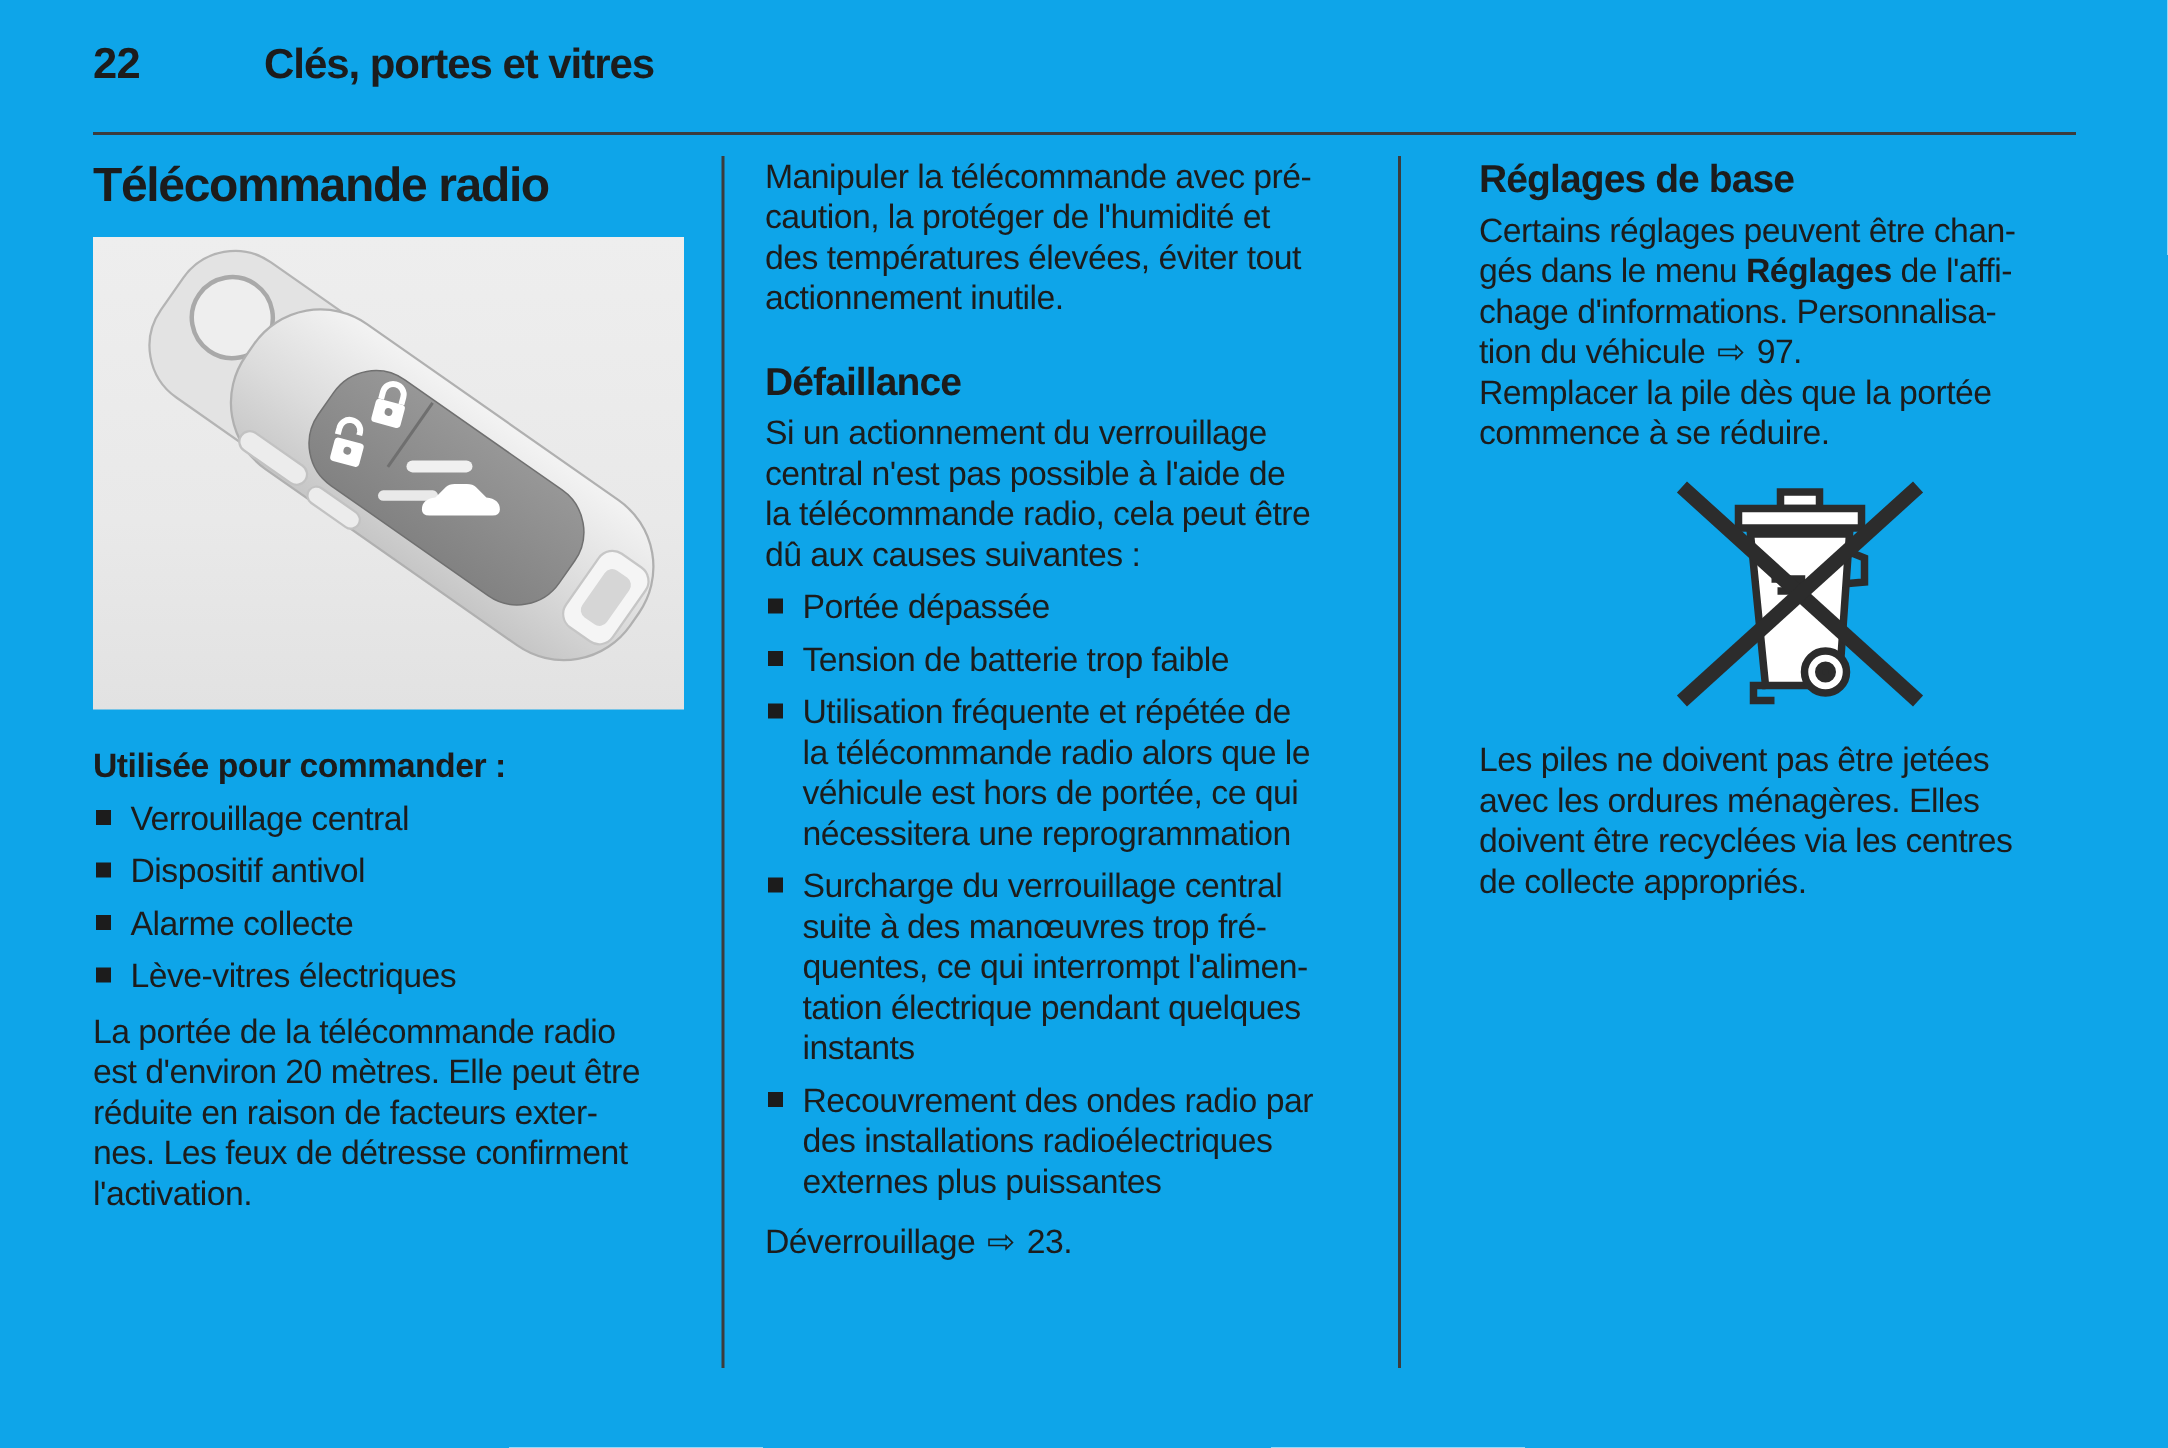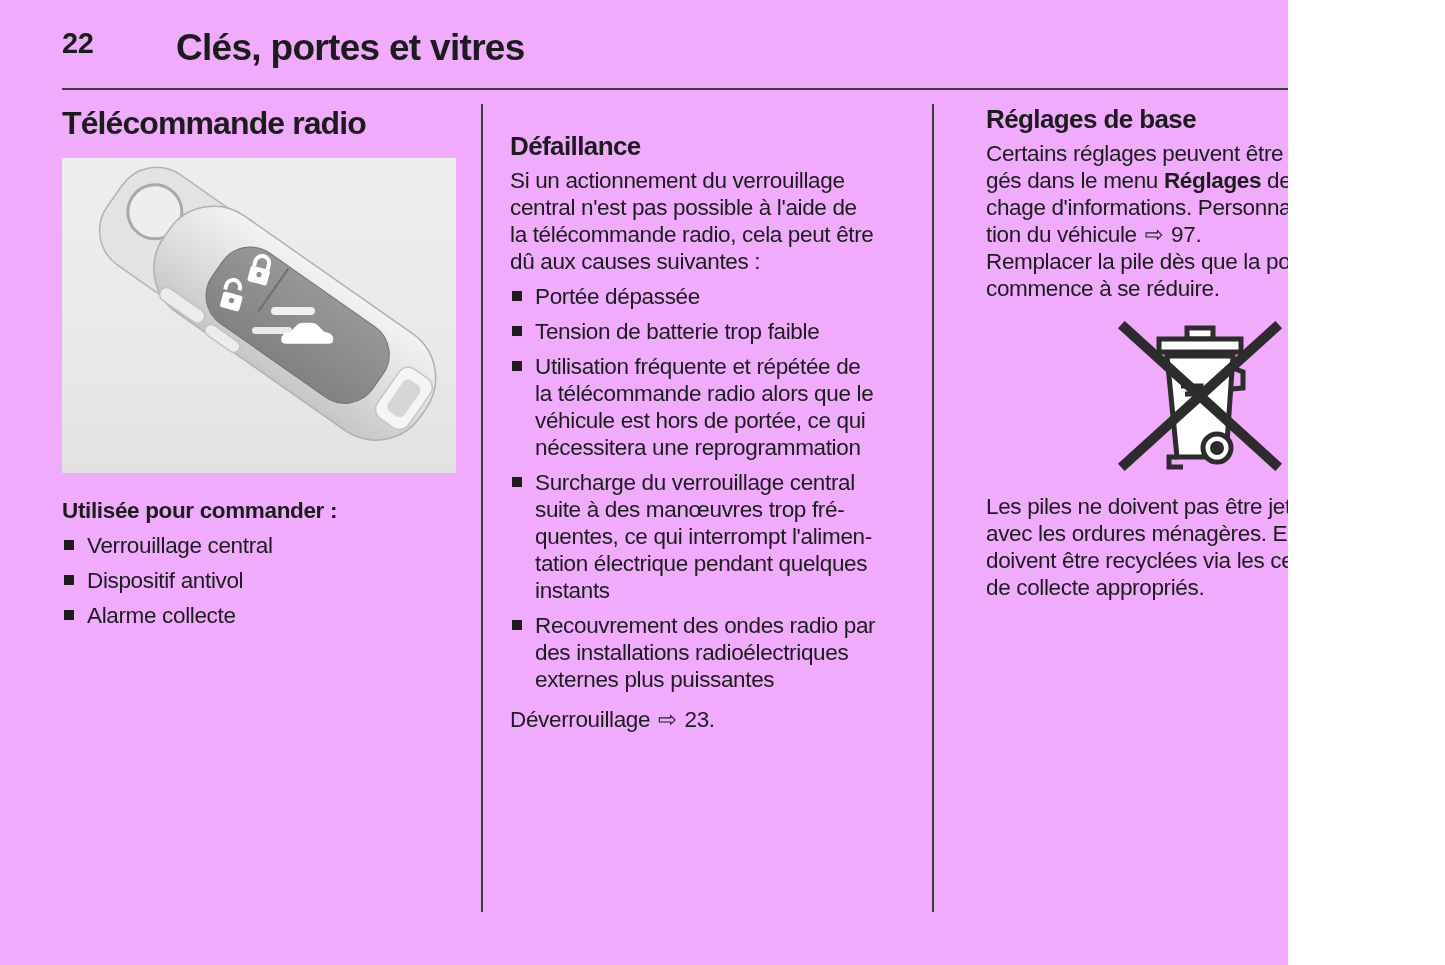--- a/index.html
+++ b/index.html
@@ -1,26 +1,26 @@
 <!DOCTYPE html>
 <html lang="fr"><head>
 <meta charset="utf-8">
 <style>
   html,body{margin:0;padding:0;background:#ffffff;}
   .page{
     position:relative;
-    width:1288px;height:965px;
-    background:#f0abfc;
+    width:1445px;height:965px;
+    background:#0ea5e9;
     font-family:"Liberation Sans", sans-serif;
     color:#1c1c1c;
     overflow:hidden;
   }
   
   .page-number{position:absolute;left:62px;top:27px;font-size:29px;font-weight:bold;letter-spacing:-0.5px;}
-  .chapter-title{position:absolute;left:176px;top:27px;font-size:37px;font-weight:bold;letter-spacing:-0.7px;}
+  .chapter-title{position:absolute;left:176px;top:27px;font-size:28px;font-weight:bold;letter-spacing:-0.7px;}
   .header-rule{position:absolute;left:62px;top:88px;width:1322px;height:2px;background:#3c3c3c;}
   .col-divider{position:absolute;top:104px;height:808px;width:2px;background:#3c3c3c;}
   .divider-1{left:481px;}
   .divider-2{left:932px;}
   
   .col{position:absolute;top:104px;}
   .col-1{left:62px;width:402px;}
   .col-2{left:510px;width:402px;}
   .col-3{left:986px;width:426px;}
   
@@ -132,25 +132,38 @@
           <span class="body-text">Verrouillage central</span>
         </li>
       <li>
           <span class="bullet-sq"></span>
           <span class="body-text">Dispositif antivol</span>
         </li>
       <li>
           <span class="bullet-sq"></span>
           <span class="body-text">Alarme collecte</span>
         </li>
+      <li>
+          <span class="bullet-sq"></span>
+          <span class="body-text">Lève-vitres électriques</span>
+        </li>
     </ul>
 
+    <p class="body-text mt-para">La portée de la télécommande radio
+est d'environ 20 mètres. Elle peut être
+réduite en raison de facteurs exter-
+nes. Les feux de détresse confirment
+l'activation.</p>
   </div>
 
   <div class="col col-2">
+    <p class="body-text">Manipuler la télécommande avec pré-
+caution, la protéger de l'humidité et
+des températures élevées, éviter tout
+actionnement inutile.</p>
 
     <h2 class="h2" style="margin-top:27px;">Défaillance</h2>
 
     <p class="body-text">Si un actionnement du verrouillage
 central n'est pas possible à l'aide de
 la télécommande radio, cela peut être
 dû aux causes suivantes :</p>
 
     <ul class="bullets">
       <li>

